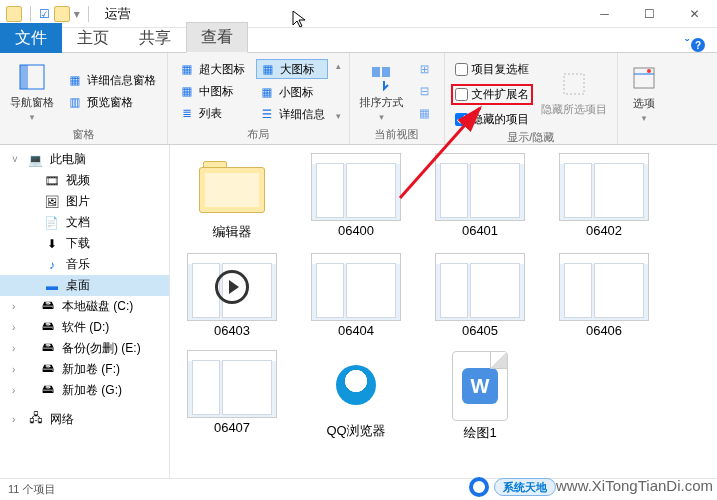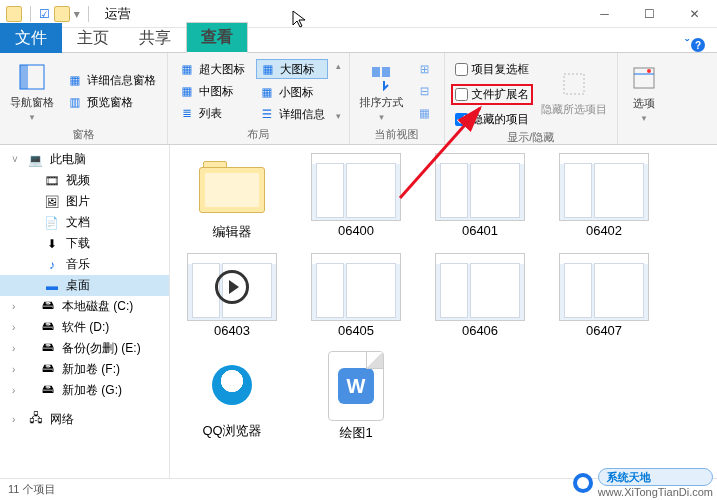--- a/index.html
+++ b/index.html
@@ -10,21 +10,21 @@
 .titlebar .folder-ico { width:16px; height:16px; background:#ffe9a6; border:1px solid #d6b656; border-radius:2px; }
 .titlebar .check-ico { color:#1a73e8; }
 .titlebar .sep { width:1px; height:16px; background:#ccc; margin:0 4px; }
 .titlebar .title { margin-left: 8px; font-size: 13px; color:#000; }
 .win-btns { margin-left:auto; display:flex; }
 .win-btns div { width:45px; height:28px; display:flex; align-items:center; justify-content:center; color:#555; }
 
 .tabs { height: 25px; display:flex; align-items:flex-end; border-bottom:1px solid #d0d0d0; position:relative; }
 .tab { padding: 4px 14px 4px; font-size:16px; color:#444; border:1px solid transparent; border-bottom:none; margin-bottom:-1px; }
 .tab.file { background:#1979ca; color:#fff; }
-.tab.active { background:#14b8a6; border-color:#d0d0d0; border-bottom:1px solid #f5f5f5;font-weight:bold; }
+.tab.active { background:#e5e5e5; border-color:#d0d0d0; border-bottom:1px solid #f5f5f5; }
 .help { margin-left:auto; margin-right:12px; color:#1a73e8; font-weight:bold; display:flex; align-items:center; gap:2px; }
 
 .ribbon { height: 92px; background:#f5f5f5; border-bottom:1px solid #d0d0d0; display:flex; }
 .group { border-right:1px solid #e0e0e0; padding:4px 8px 2px; display:flex; flex-direction:column; align-items:center; position:relative; }
 .group-label { font-size:11px; color:#666; margin-top:auto; padding-top:2px; }
 .group-body { display:flex; gap:8px; flex:1; }
 .ritem { display:flex; flex-direction:column; align-items:center; justify-content:center; gap:2px; font-size:11px; color:#333; padding:2px; }
 .ritem .ico { width:32px; height:32px; display:flex; align-items:center; justify-content:center; }
 .small-col { display:flex; flex-direction:column; gap:4px; justify-content:center; }
 .small-row { display:flex; align-items:center; gap:4px; font-size:11.5px; padding:1px 3px; }
@@ -332,20 +332,26 @@
         <div class="thumb">
           <div class="shot"></div>
           <div class="play-circle"></div>
         </div>
         <div class="fname">06403</div>
       </div>
     <div class="file-item">
         <div class="thumb">
           <div class="shot"></div>
         </div>
+        <div class="fname">06404</div>
+      </div>
+    <div class="file-item">
+        <div class="thumb">
+          <div class="shot"></div>
+        </div>
         <div class="fname">06405</div>
       </div>
     <div class="file-item">
         <div class="thumb">
           <div class="shot"></div>
         </div>
         <div class="fname">06406</div>
       </div>
     <div class="file-item">
         <div class="thumb">
@@ -385,17 +391,17 @@
 
 <svg style="position:absolute;left:292px;top:10px" width="16" height="20">
     <path d="M1,1 L1,15 L5,11 L8,17 L10,16 L7,10 L13,10 z" fill="#fff" stroke="#000"></path>
   </svg>
 
 <div class="watermark">
   <svg width="22" height="22">
       <circle cx="11" cy="11" r="10" fill="#1a73e8"></circle>
       <circle cx="11" cy="11" r="6" fill="#fff"></circle>
     </svg>
-  <div style="display:flex;flex-direction:column;line-height:1.1">
+  <div style="display:flex;line-height:1.1">
     <span class="bubble">系统天地</span>
-    <span style="font-size:11px;color:#666">www.XiTongTianDi.com</span>
+    <span style="font-size:15px;color:#666">www.XiTongTianDi.com</span>
   </div>
 </div>
 
 </body></html>

